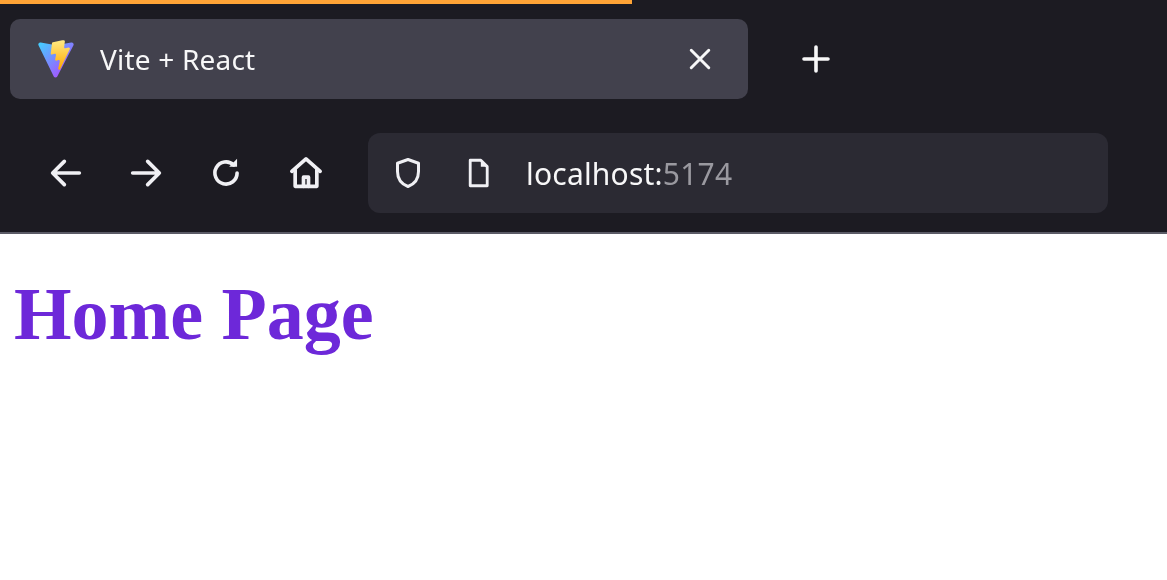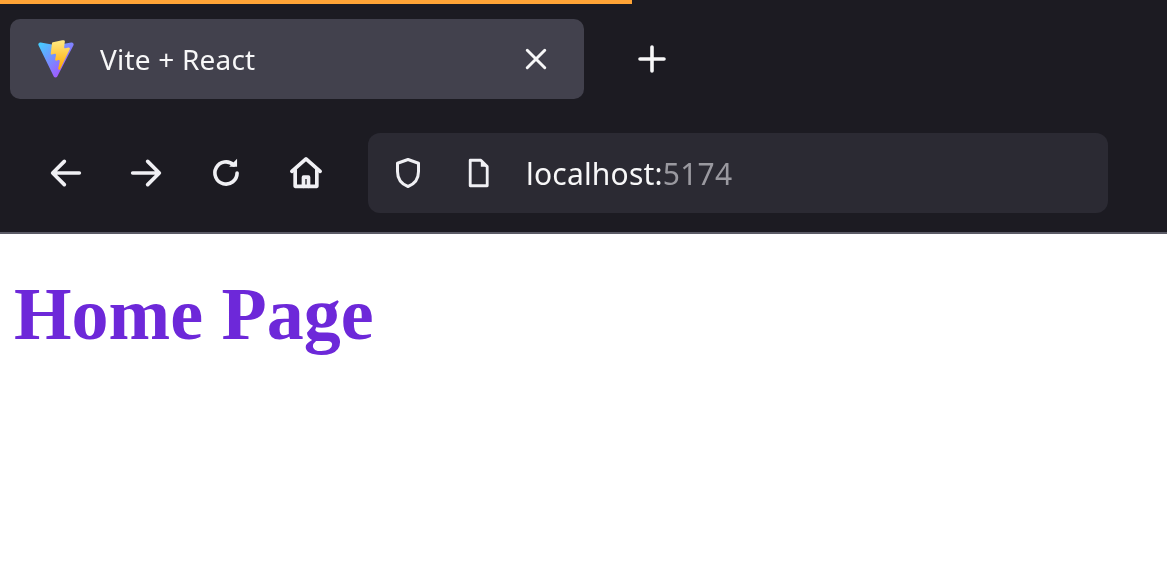--- a/index.html
+++ b/index.html
@@ -26,21 +26,21 @@
       height: 110px;
       display: flex;
       align-items: center;
       padding-left: 10px;
       gap: 20px;
     }
 
     .tab {
       background: #42414d;
       height: 80px;
-      width: 574px;
+      width: 738px;
       border-radius: 10px;
       display: flex;
       align-items: center;
       padding: 0 24px;
       gap: 22px;
     }
 
     .tab .favicon {
       width: 44px;
       height: 44px;

